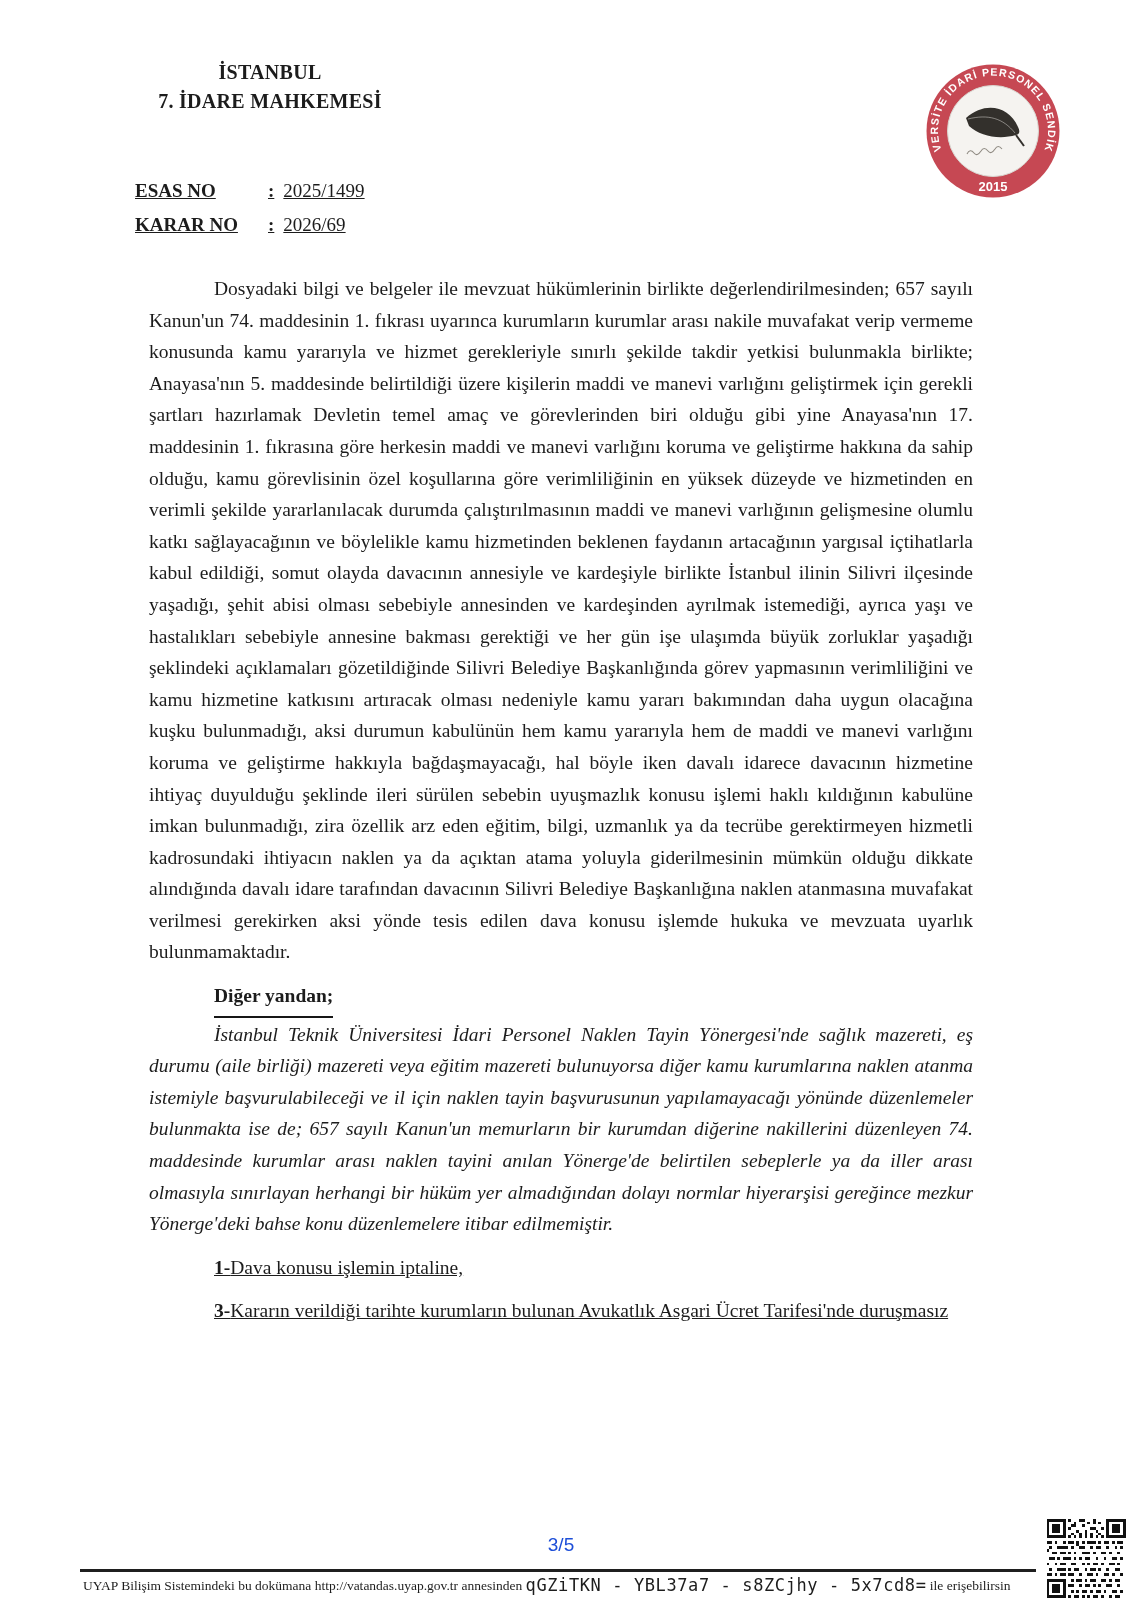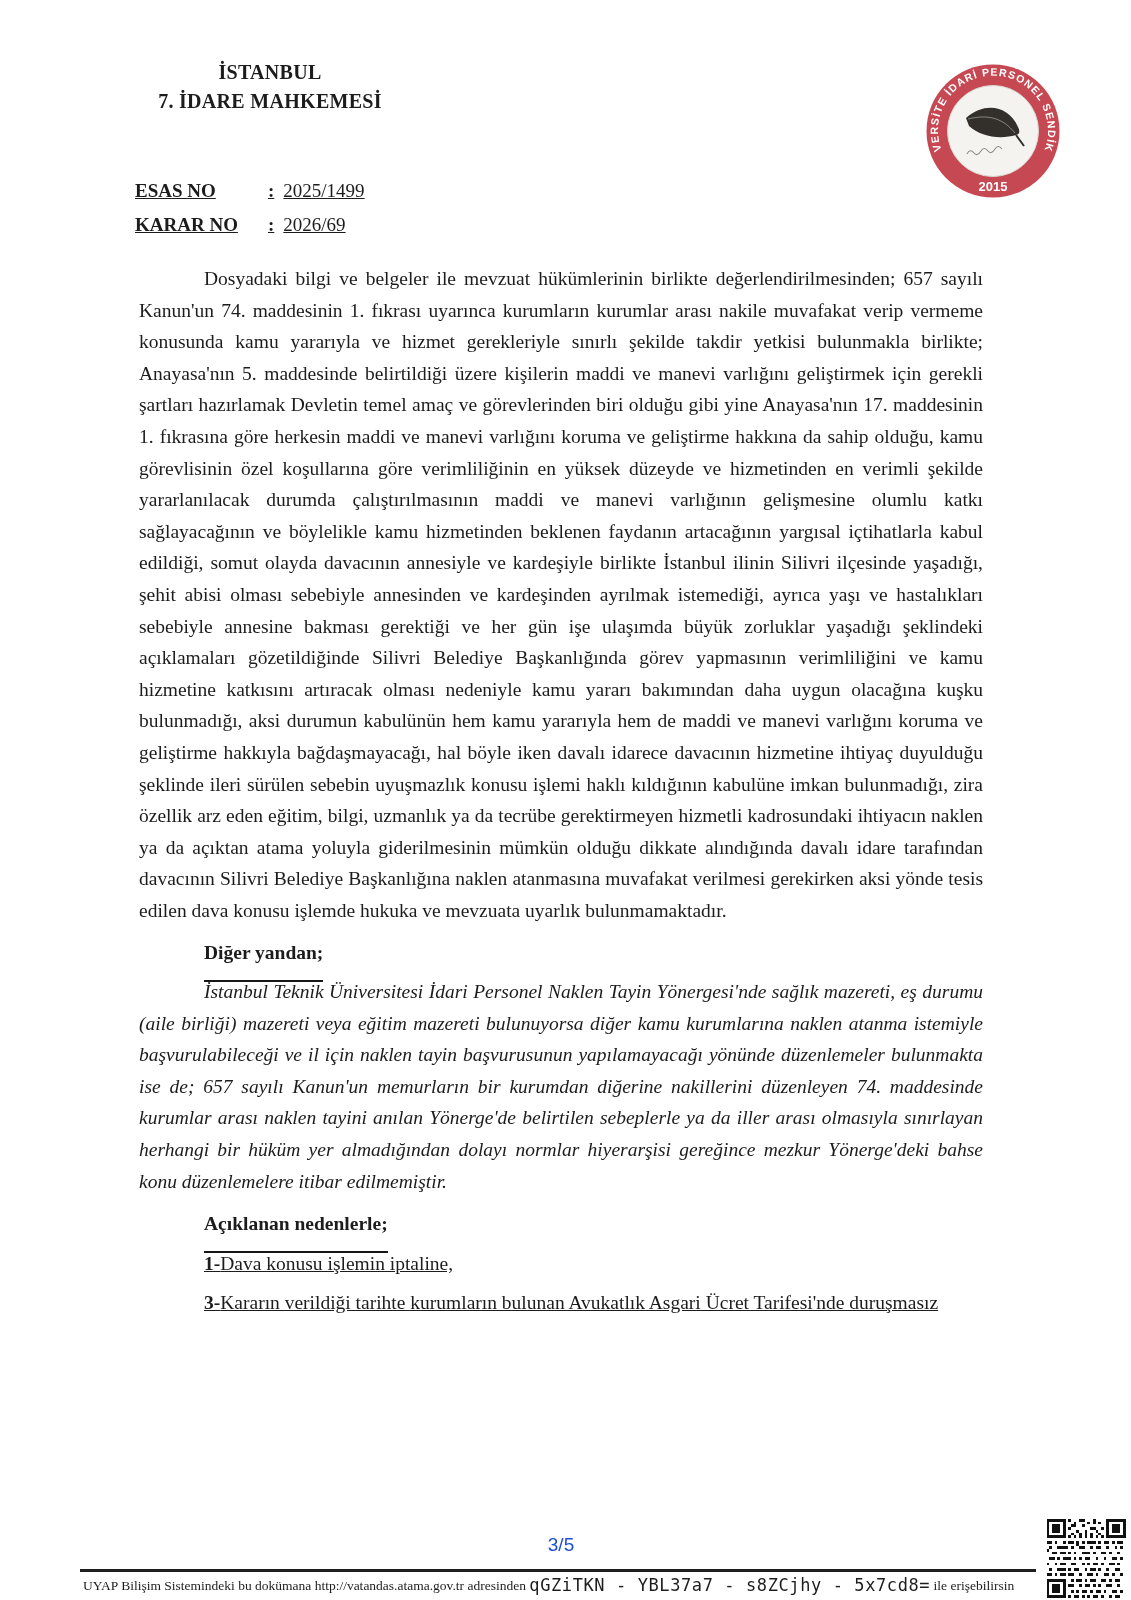--- a/index.html
+++ b/index.html
@@ -24,24 +24,24 @@
   .case-row .val { }
 
   
   .seal { position:absolute; top:61px; left:923px; width:140px; height:140px; }
 
   
   .body-text {
     position:absolute; top:261px; left:137px; width:848px;
     font-size:19.5px; line-height:31.6px; text-align:justify;
   }
-  .body-text p { margin:2px; text-indent:65px; }
+  .body-text p { margin:12px; text-indent:65px; }
   .body-text p.sp { margin-top:7px;font-style:italic; }
   .body-text p.h-par { margin-top:11px; margin-bottom:3px; }
-  .hu { font-weight:bold; border-bottom:2.5px solid #161616; padding-bottom:17px; }
+  .hu { font-weight:bold; border-bottom:2.5px solid #161616; padding-bottom:10px; }
   .body-text p.n-par { margin-top:8px;text-decoration:underline; }
   .num { font-weight:bold; }
 
   
   .page-num {
     position:absolute; top:1534px; left:137px; width:848px; text-align:center;
     font-family:"Liberation Sans", sans-serif; font-size:19px; color:#1d4ed8;
   }
   .footer-rule { position:absolute; top:1569px; left:80px; width:956px; height:3px; background:#1f1f1f; }
   .footer-line {
@@ -91,29 +91,28 @@
       <path d="M 23 4 L 31 15" stroke="#33302c" stroke-width="2" fill="none"></path>
       <path d="M -25 -12 C -5 -17 10 -13 22 2" stroke="#f5f3f0" stroke-width="0.8" fill="none" opacity="0.55"></path>
     </g>
     <path d="M -26 23 q 3 -6 7 -1 q 3 4 7 -2 q 3 -5 7 0 q 3 4 7 -2 q 3 -5 7 0" stroke="#8f8a82" stroke-width="1.1" fill="none"></path>
   </svg>
 
   <div class="body-text">
     <p>Dosyadaki bilgi ve belgeler ile mevzuat hükümlerinin birlikte değerlendirilmesinden; 657 sayılı Kanun'un 74. maddesinin 1. fıkrası uyarınca kurumların kurumlar arası nakile muvafakat verip vermeme konusunda kamu yararıyla ve hizmet gerekleriyle sınırlı şekilde takdir yetkisi bulunmakla birlikte; Anayasa'nın 5. maddesinde belirtildiği üzere kişilerin maddi ve manevi varlığını geliştirmek için gerekli şartları hazırlamak Devletin temel amaç ve görevlerinden biri olduğu gibi yine Anayasa'nın 17. maddesinin 1. fıkrasına göre herkesin maddi ve manevi varlığını koruma ve geliştirme hakkına da sahip olduğu, kamu görevlisinin özel koşullarına göre verimliliğinin en yüksek düzeyde ve hizmetinden en verimli şekilde yararlanılacak durumda çalıştırılmasının maddi ve manevi varlığının gelişmesine olumlu katkı sağlayacağının ve böylelikle kamu hizmetinden beklenen faydanın artacağının yargısal içtihatlarla kabul edildiği, somut olayda davacının annesiyle ve kardeşiyle birlikte İstanbul ilinin Silivri ilçesinde yaşadığı, şehit abisi olması sebebiyle annesinden ve kardeşinden ayrılmak istemediği, ayrıca yaşı ve hastalıkları sebebiyle annesine bakması gerektiği ve her gün işe ulaşımda büyük zorluklar yaşadığı şeklindeki açıklamaları gözetildiğinde Silivri Belediye Başkanlığında görev yapmasının verimliliğini ve kamu hizmetine katkısını artıracak olması nedeniyle kamu yararı bakımından daha uygun olacağına kuşku bulunmadığı, aksi durumun kabulünün hem kamu yararıyla hem de maddi ve manevi varlığını koruma ve geliştirme hakkıyla bağdaşmayacağı, hal böyle iken davalı idarece davacının hizmetine ihtiyaç duyulduğu şeklinde ileri sürülen sebebin uyuşmazlık konusu işlemi haklı kıldığının kabulüne imkan bulunmadığı, zira özellik arz eden eğitim, bilgi, uzmanlık ya da tecrübe gerektirmeyen hizmetli kadrosundaki ihtiyacın naklen ya da açıktan atama yoluyla giderilmesinin mümkün olduğu dikkate alındığında davalı idare tarafından davacının Silivri Belediye Başkanlığına naklen atanmasına muvafakat verilmesi gerekirken aksi yönde tesis edilen dava konusu işlemde hukuka ve mevzuata uyarlık bulunmamaktadır.</p>
     <p class="h-par"><span class="hu">Diğer yandan;</span></p>
     <p class="sp">İstanbul Teknik Üniversitesi İdari Personel Naklen Tayin Yönergesi'nde sağlık mazereti, eş durumu (aile birliği) mazereti veya eğitim mazereti bulunuyorsa diğer kamu kurumlarına naklen atanma istemiyle başvurulabileceği ve il için naklen tayin başvurusunun yapılamayacağı yönünde düzenlemeler bulunmakta ise de; 657 sayılı Kanun'un memurların bir kurumdan diğerine nakillerini düzenleyen 74. maddesinde kurumlar arası naklen tayini anılan Yönerge'de belirtilen sebeplerle ya da iller arası olmasıyla sınırlayan herhangi bir hüküm yer almadığından dolayı normlar hiyerarşisi gereğince mezkur Yönerge'deki bahse konu düzenlemelere itibar edilmemiştir.</p>
-    <p class="h-par"><span class="hu">Açıklanan nedenlerle;</span></p>
     <p class="n-par"><span class="num">1-</span><span>Dava konusu işlemin iptaline,</span></p>
     <p class="n-par"><span class="num">3-</span><span>Kararın verildiği tarihte kurumların bulunan Avukatlık Asgari Ücret Tarifesi'nde duruşmasız</span></p>
   </div>
 
   <div class="page-num">3/5</div>
   <div class="footer-rule"></div>
   <div class="footer-line">
-    <span>UYAP Bilişim Sistemindeki bu dokümana http://vatandas.atama.gov.tr adresinden</span>
+    <span>UYAP Bilişim Sistemindeki bu dokümana http://vatandas.uyap.gov.tr annesinden</span>
     <span class="code">qGZiTKN - YBL37a7 - s8ZCjhy - 5x7cd8=</span>
     <span>ile erişebilirsin</span>
   </div>
 
   <svg class="qr" viewBox="0 0 29 29" shape-rendering="crispEdges">
     <rect width="29" height="29" fill="#ffffff"></rect>
     <g>
       <rect x="0" y="0" width="7" height="7" fill="#111"></rect>
       <rect x="1" y="1" width="5" height="5" fill="#fff"></rect>
       <rect x="2" y="2" width="3" height="3" fill="#111"></rect>

